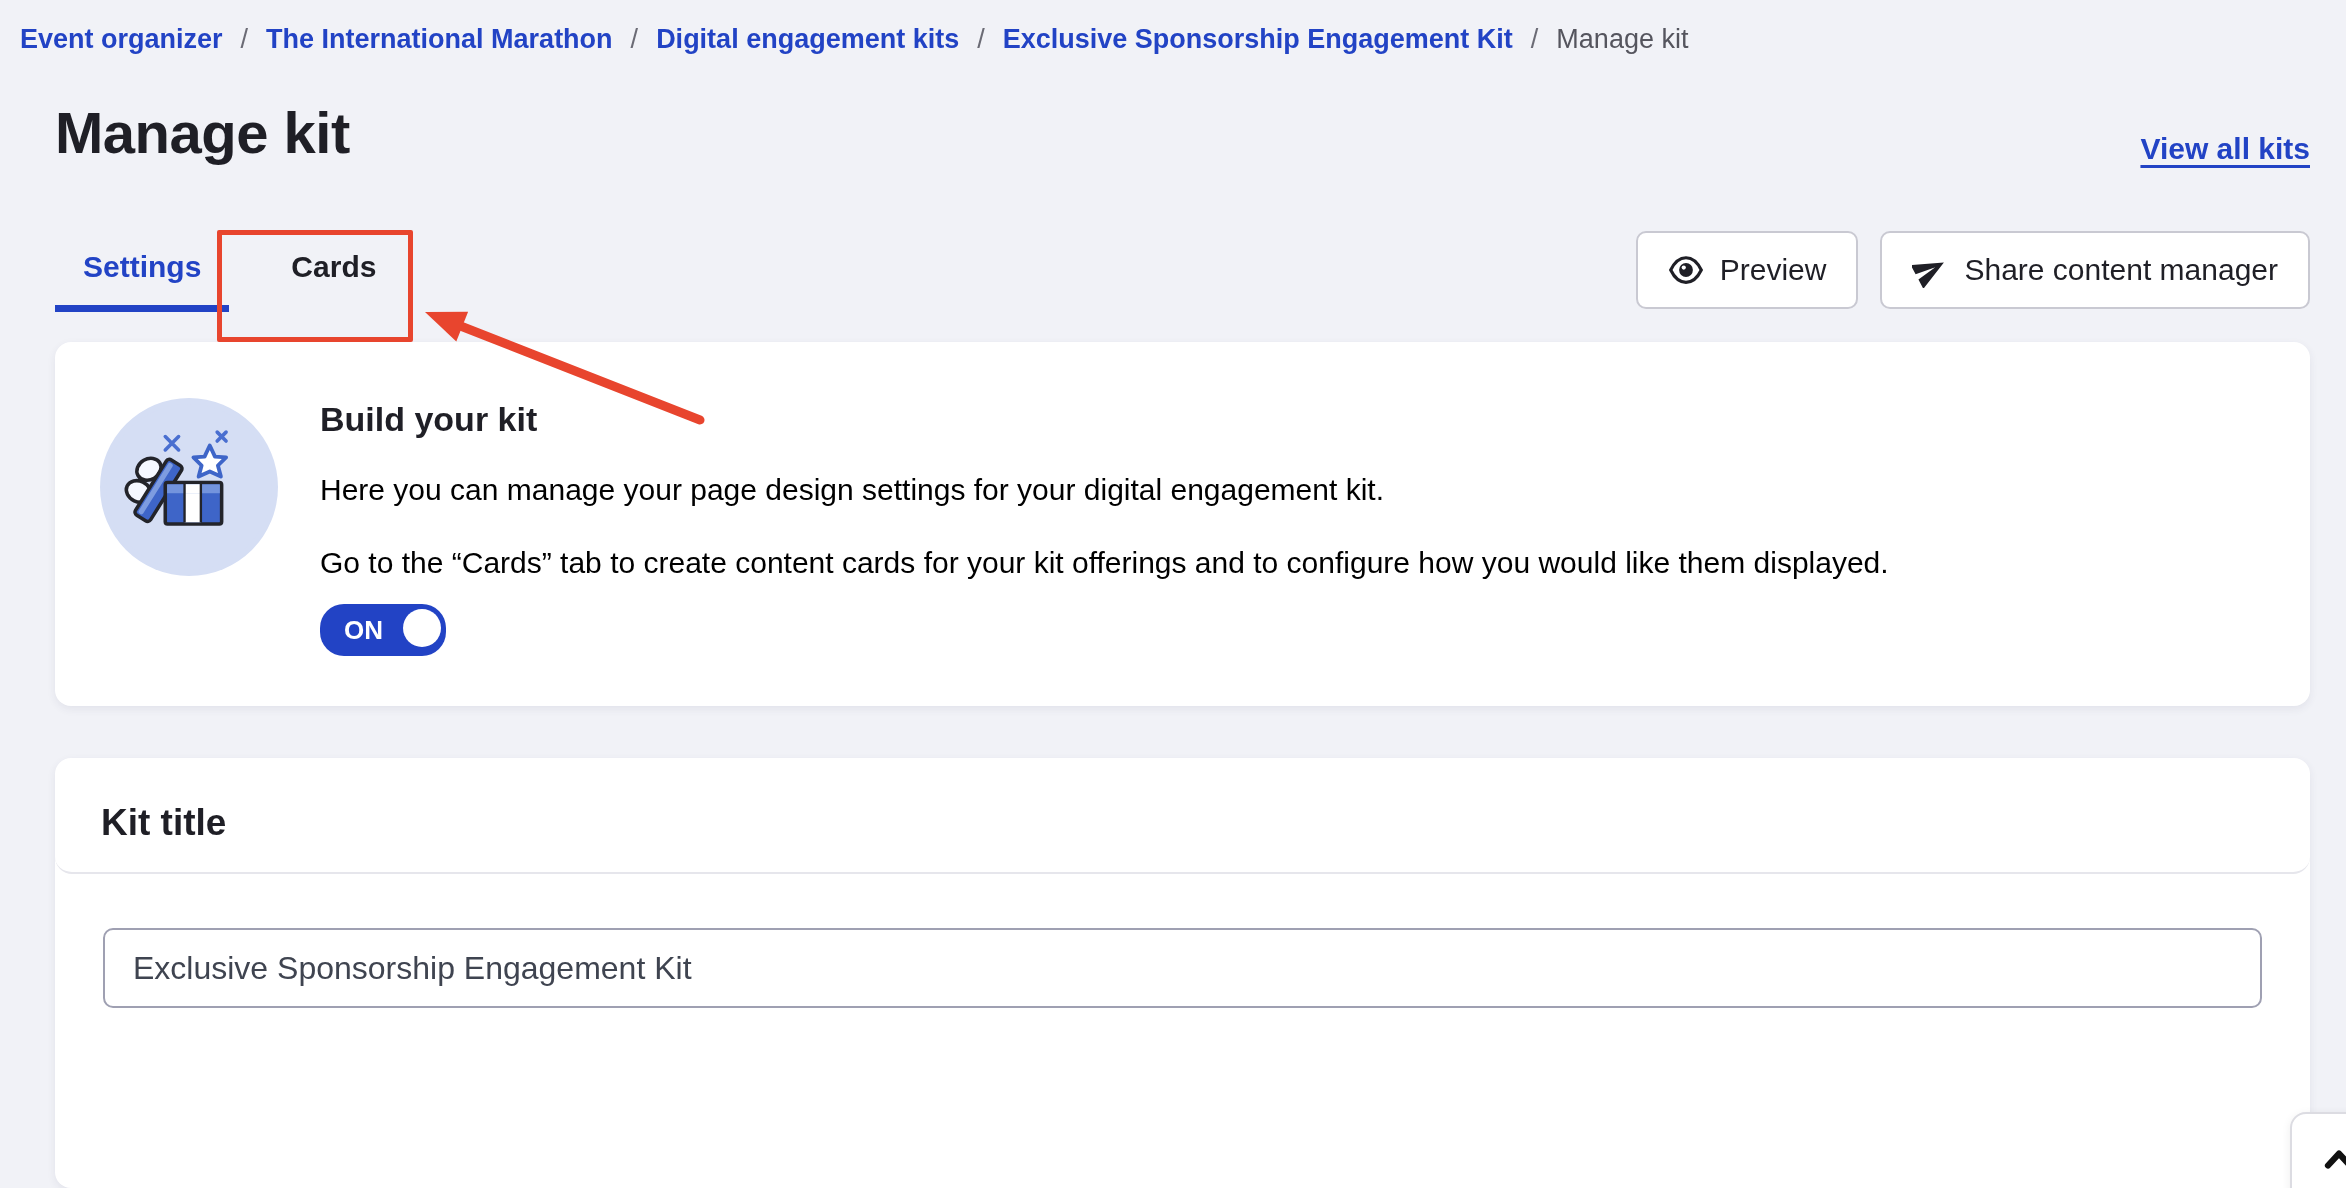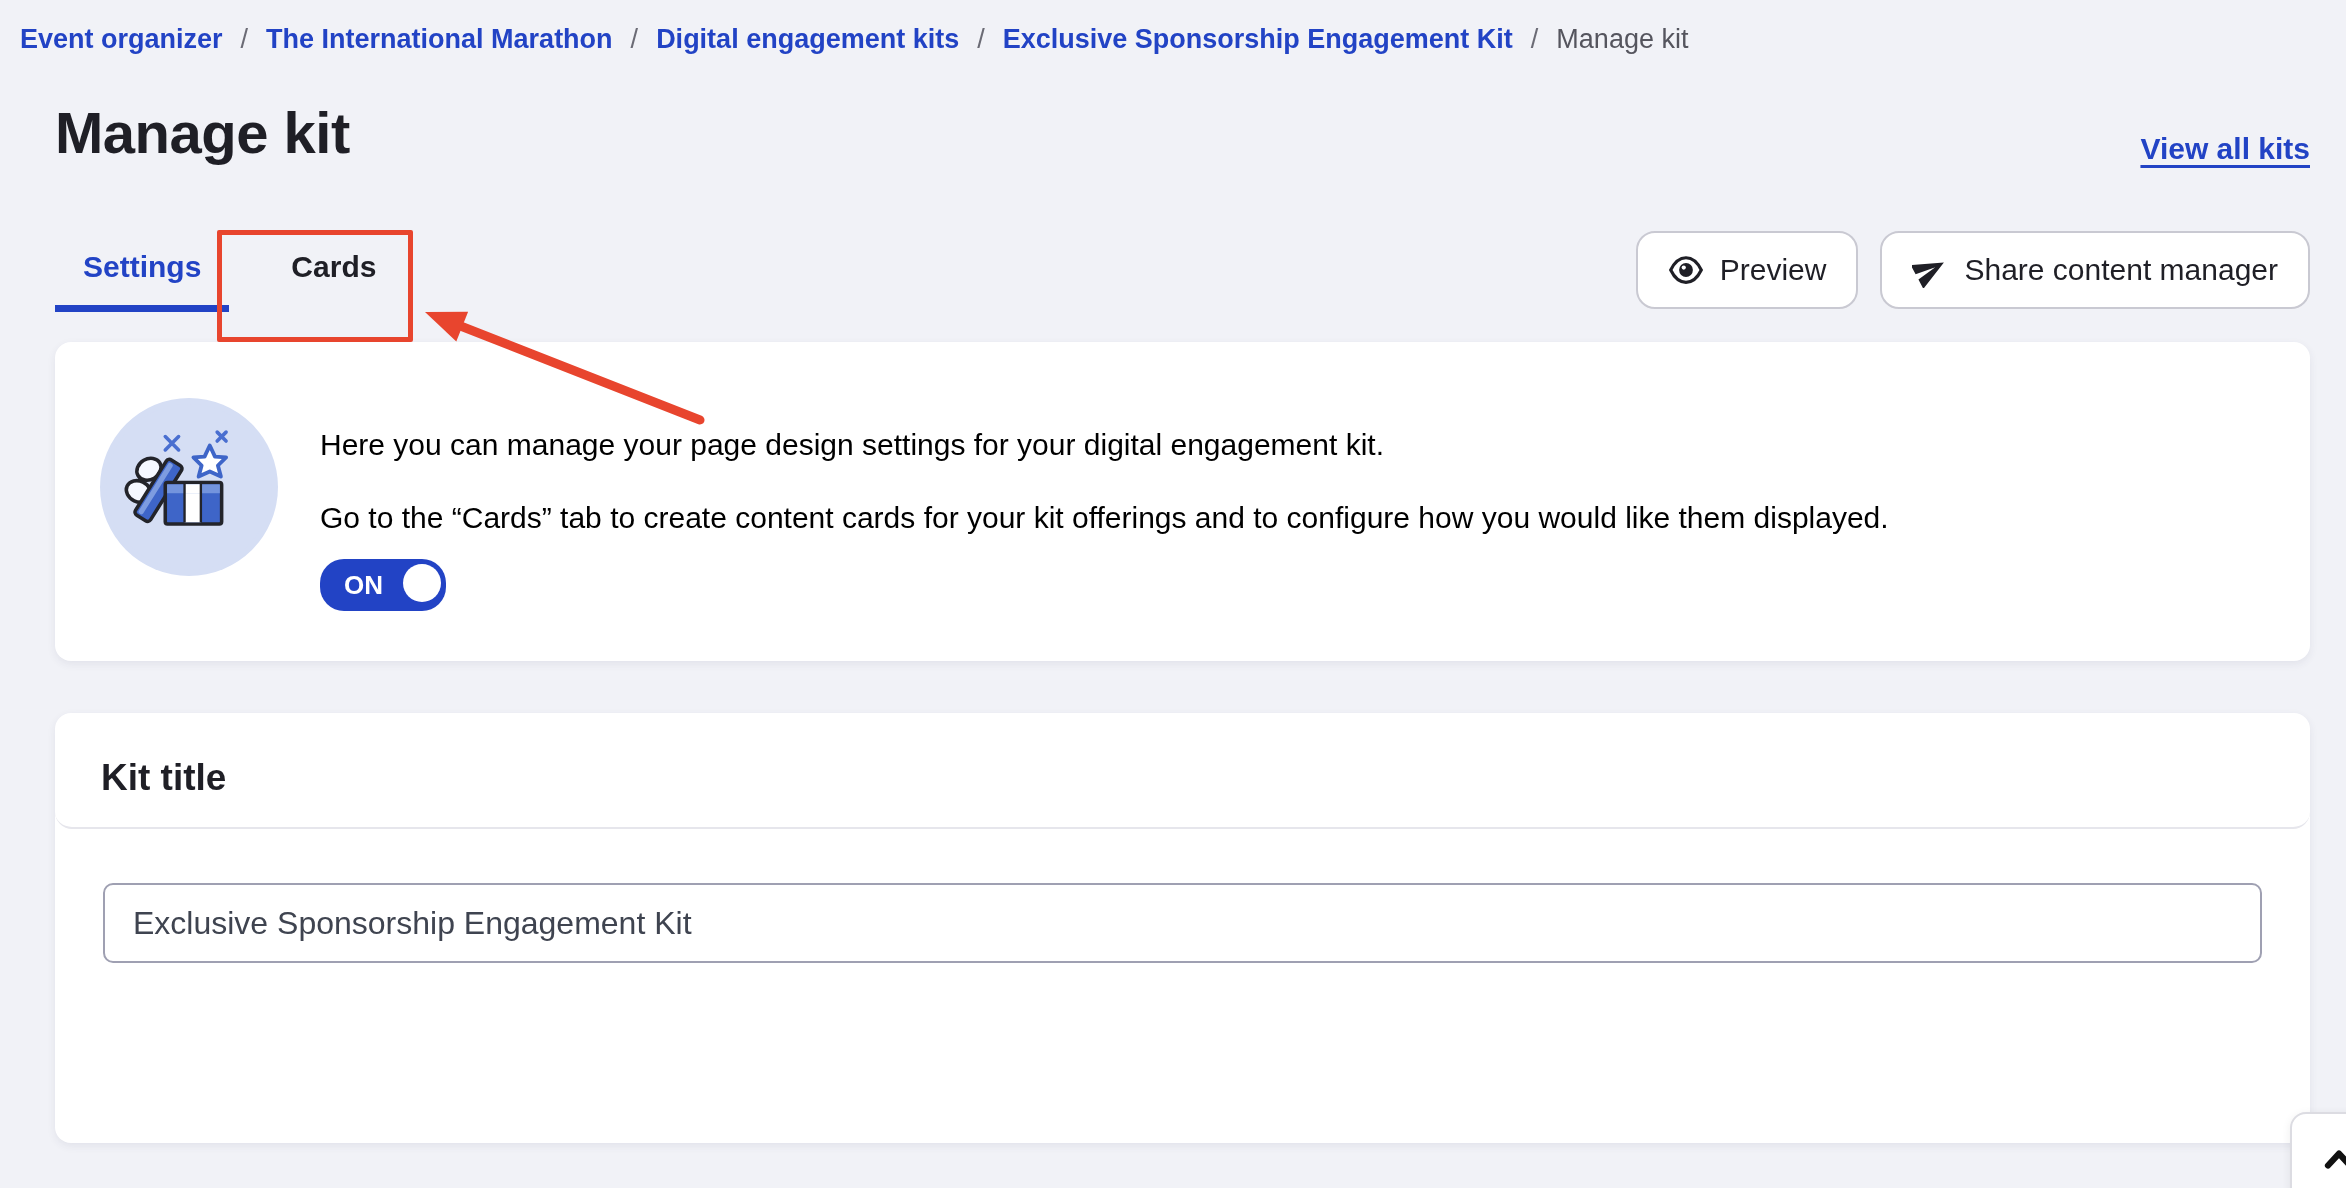--- a/index.html
+++ b/index.html
@@ -28,21 +28,21 @@
   
   .tabs-row{display:flex;justify-content:space-between;align-items:center;margin-top:62px;height:84px;}
   .tabs{display:flex;align-items:stretch;height:100%;}
   .tab{background:none;border:none;font-family:inherit;font-size:30px;font-weight:600;
        padding:0 28px;height:100%;display:flex;align-items:center;cursor:pointer;
        color:var(--text-primary);border-bottom:7px solid transparent;}
   .tab.active{color:var(--accent-blue);border-bottom-color:var(--accent-blue);}
   .tab + .tab{margin-left:34px;}
   .actions{display:flex;gap:22px;}
   .btn{display:flex;align-items:center;gap:16px;background:var(--card-bg);
-       border:2px solid var(--button-border);border-radius:19px;height:78px;
+       border:2px solid var(--button-border);border-radius:10px;height:78px;
        padding:0 30px;font-family:inherit;font-size:30px;font-weight:500;
        color:var(--text-primary);cursor:pointer;justify-content:space-between;}
   .btn svg{display:block;}
   
   .card{background:var(--card-bg);border-radius:16px;box-shadow:0 3px 9px rgba(50,50,90,.08);}
   .build-card{margin-top:30px;display:flex;gap:42px;padding:56px 50px 50px 45px;}
   .icon-circle{width:178px;height:178px;border-radius:50%;background:var(--icon-circle-bg);
                flex-shrink:0;display:flex;align-items:center;justify-content:center;overflow:hidden;}
   .build-body{flex:1;margin-top:-4px;}
   .build-title{font-size:34px;font-weight:700;margin:6px 0 0 0;}
@@ -147,20 +147,21 @@
           <rect x="44" y="57" width="38" height="28" rx="1.5" fill="#3E65C8" stroke="#23242A" stroke-width="2.4"></rect>
           <rect x="57" y="58.2" width="11" height="25.6" fill="#FFFFFF"></rect>
           <rect x="45.2" y="58.2" width="35.6" height="6" fill="#7D9CE0" opacity="0.85"></rect>
           <rect x="57" y="58.2" width="11" height="6" fill="#FFFFFF"></rect>
           <line x1="57" y1="58" x2="57" y2="84" stroke="#23242A" stroke-width="1.6"></line>
           <line x1="68" y1="58" x2="68" y2="84" stroke="#23242A" stroke-width="1.6"></line>
         </g>
       </svg>
     </div>
     <div class="build-body">
+      <h2 class="build-title">Build your kit</h2>
       <p class="build-par">Here you can manage your page design settings for your digital engagement kit.</p>
       <p class="build-par">Go to the “Cards” tab to create content cards for your kit offerings and to configure how you would like them displayed.</p>
       <button class="toggle">
         <span class="toggle-text">ON</span>
         <span class="toggle-knob"></span>
       </button>
     </div>
   </section>
 
   <section class="card kit-card">

